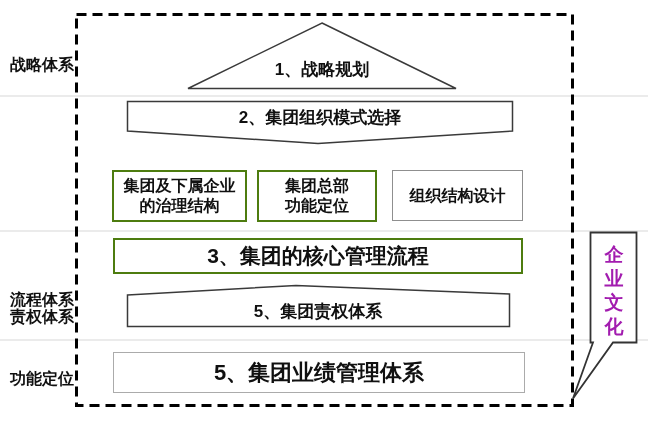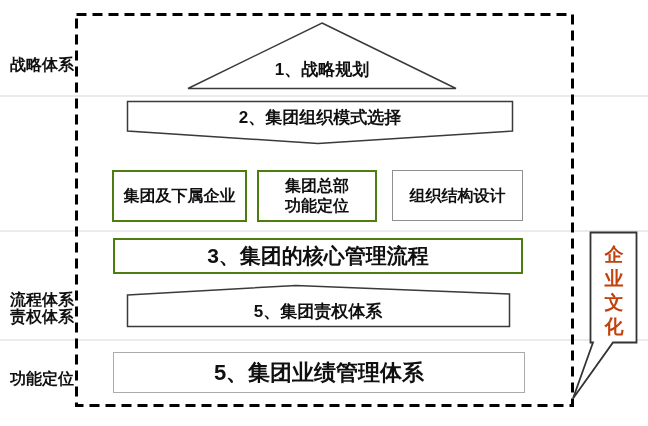--- a/index.html
+++ b/index.html
@@ -23,21 +23,21 @@
     display:flex;flex-direction:column;align-items:center;justify-content:center;
     font-size:16px;font-weight:700;line-height:20px;text-align:center;color:#101010;
   }
   .box span{display:block;white-space:nowrap;}
   .border-dark{border:2px solid #4d7c0f;}
   .border-mid{border:1.5px solid #8f8f8f;}
   .border-light{border:1.5px solid #ababab;}
   .vtext{
     position:absolute;left:600px;top:243px;width:28px;
     font-size:19px;font-weight:700;line-height:24px;text-align:center;
-    word-break:break-all;color:#c2410c;
+    word-break:break-all;color:#a21caf;
   }
 </style>
 </head>
 <body>
 
 <div class="canvas">
 
   <div class="sep" style="top:95px"></div>
   <div class="sep" style="top:230px"></div>
   <div class="sep" style="top:339px"></div>
@@ -60,20 +60,21 @@
   <div class="side-label" style="top:370px">
     <span>功能定位</span>
   </div>
 
   <div class="shape-label" style="left:222px;top:58px;width:200px">1、战略规划</div>
   <div class="shape-label" style="left:170px;top:106px;width:300px">2、集团组织模式选择</div>
   <div class="shape-label" style="left:168px;top:300px;width:300px">5、集团责权体系</div>
 
   <div class="box border-dark" style="left:112px;top:170px;width:135px;height:52px">
     <span>集团及下属企业</span>
+    <span>的治理结构</span>
   </div>
   <div class="box border-mid" style="left:392px;top:170px;width:131px;height:51px">
     <span>组织结构设计</span>
   </div>
   <div class="box border-dark" style="left:257px;top:170px;width:120px;height:52px">
     <span>集团总部</span>
     <span>功能定位</span>
   </div>
 
   <div class="box border-dark" style="left:113px;top:238px;width:410px;height:36px;font-size:21px">

